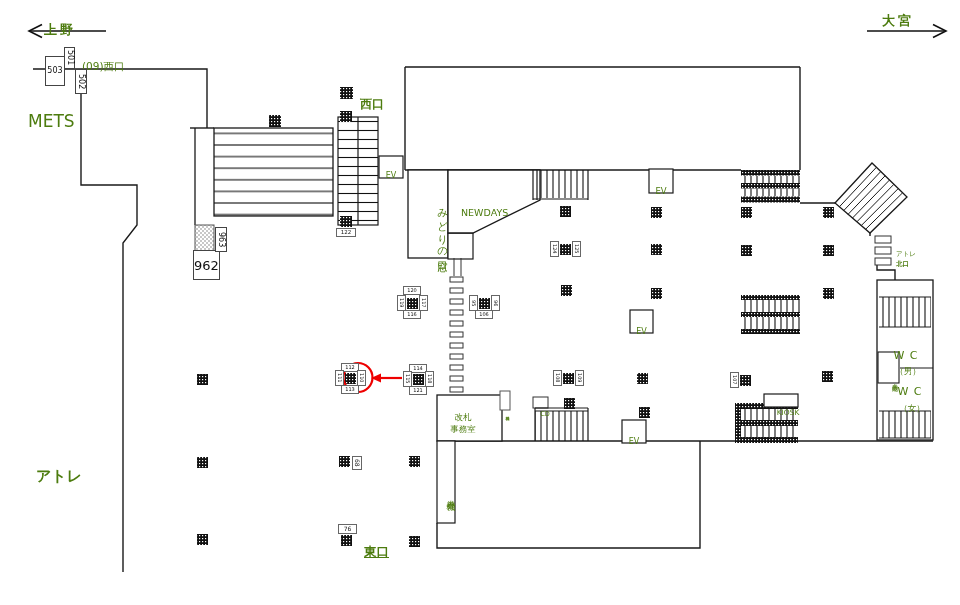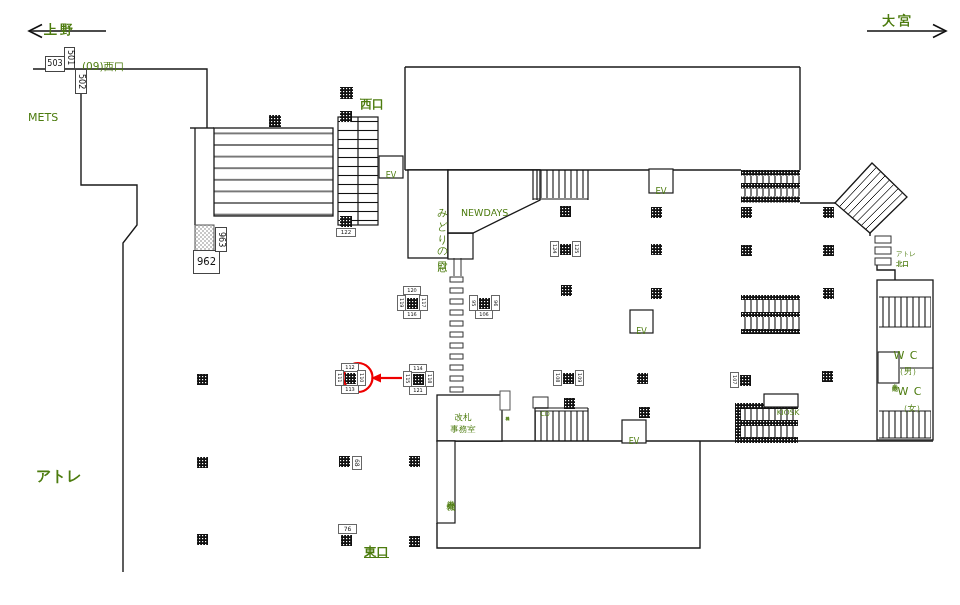--- a/index.html
+++ b/index.html
@@ -201,27 +201,27 @@
     <circle cx="358" cy="377.5" r="14.5" fill="none" stroke-width="2.2" stroke="#ee0000"></circle>
     <line x1="402" y1="378" x2="379" y2="378" stroke-width="2.2" stroke="#ee0000"></line>
     <polygon points="371,378 381,373.5 381,382.5" fill="#ee0000"></polygon>
   </g>
 </svg>
 
 <div class="lbl" style="left:44px;top:11px;font-size:13px;font-weight:600;letter-spacing:3px;">上野</div>
 <div class="lbl" style="left:882px;top:2px;font-size:13px;font-weight:700;letter-spacing:3px;">大宮</div>
 
 <div class="lbl" style="left:82px;top:49px;font-size:10.5px;text-align:center;">(09)西口</div>
-<div class="box" style="left:45px;top:56px;width:20px;height:16px;font-size:8px;">503</div>
+<div class="box" style="left:45px;top:56px;width:20px;height:30px;font-size:8px;">503</div>
 <div class="box vnum" style="left:64px;top:47px;width:11px;height:22px;font-size:8px;">501</div>
 <div class="box vnum" style="left:75px;top:69px;width:12px;height:25px;font-size:8px;">502</div>
-<div class="lbl" style="left:28px;top:100px;font-size:11px;">METS</div>
+<div class="lbl" style="left:28px;top:100px;font-size:17px;">METS</div>
 
 <div class="lbl" style="left:360px;top:86px;font-size:12px;font-weight:600;text-align:right;">西口</div>
-<div class="box" style="left:193px;top:250px;width:27px;height:24px;font-size:10px;">962</div>
+<div class="box" style="left:193px;top:250px;width:27px;height:30px;font-size:13px;">962</div>
 <div class="box vnum" style="left:215px;top:227px;width:12px;height:25px;font-size:8px;">963</div>
 <div class="box" style="left:336px;top:228px;width:20px;height:9px;font-size:5.5px;border-color:#666;">122</div>
 
 <div class="lbl vcjk" style="left:408px;top:174px;width:40px;height:84px;font-size:10.5px;text-align:center;display:flex;justify-content:center;">みどりの窓口</div>
 <div class="lbl" style="left:461px;top:196px;font-size:9.5px;">NEWDAYS</div>
 
 <div class="lbl ctr" style="left:379px;top:160px;width:24px;font-size:8px;">EV</div>
 <div class="lbl ctr" style="left:649px;top:175px;width:24px;font-size:8.5px;">EV</div>
 <div class="lbl ctr" style="left:630px;top:316px;width:23px;font-size:8px;">EV</div>
 <div class="lbl ctr" style="left:622px;top:426px;width:24px;font-size:8px;">EV</div>

